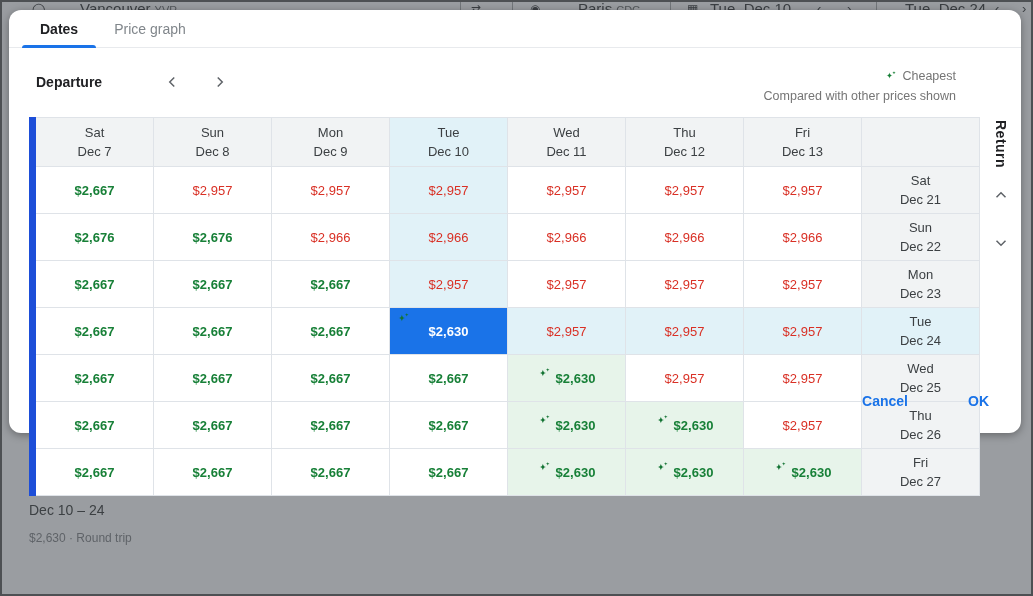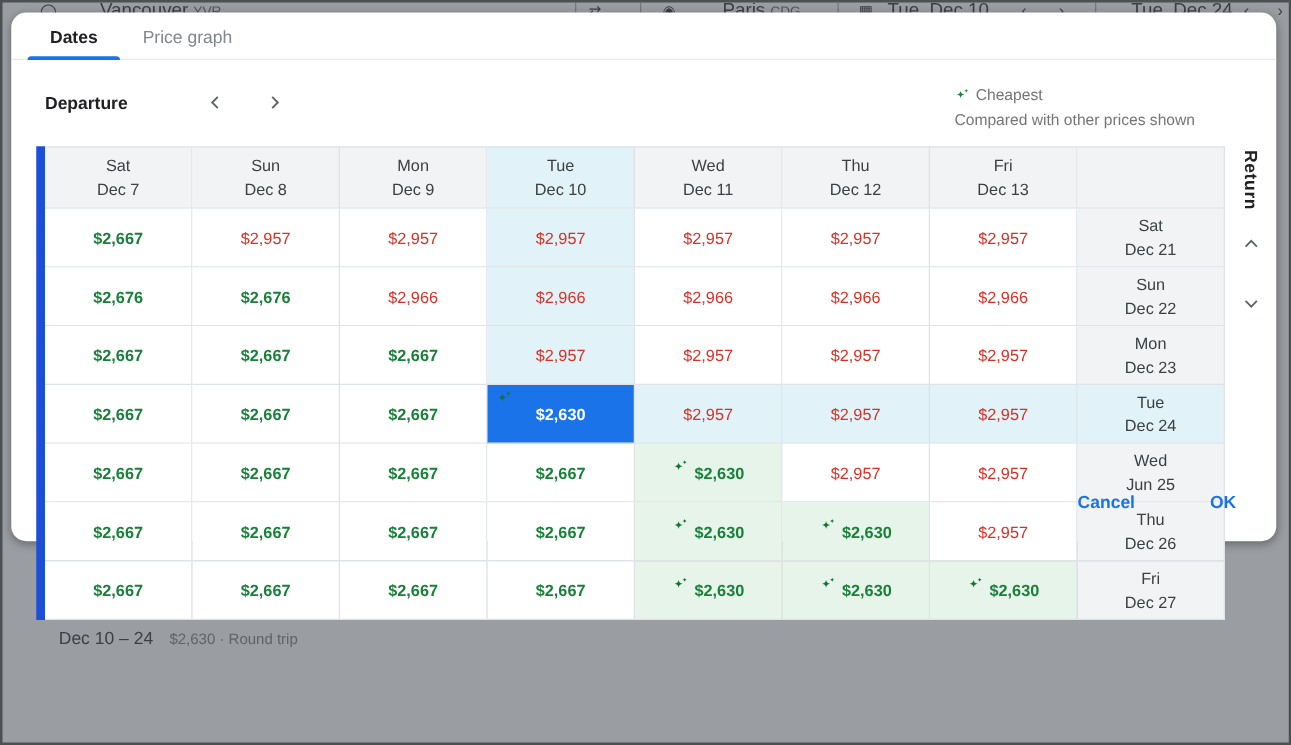--- a/index.html
+++ b/index.html
@@ -32,21 +32,21 @@
   .tab.active::after { content:""; position:absolute; left:0; right:0; bottom:-1px; height:3px; background:#1a73e8; border-radius:3px 3px 0 0; }
 
   
   .dep-row { position:absolute; top:58px; left:27px; display:flex; align-items:center; height:28px; }
   .dep-label { font-size:14px; font-weight:700; color:#202124; margin-right:56px; }
   .nav-btn { width:28px; height:28px; border:none; background:transparent; cursor:pointer; display:flex; align-items:center; justify-content:center; margin-right:20px; }
   .nav-btn svg { width:18px; height:18px; stroke:#5f6368; stroke-width:2; fill:none; }
 
   
   .legend { position:absolute; top:56px; right:65px; text-align:right; font-size:12.5px; color:#757575; line-height:20px; }
-  .legend-line1 { display:flex; align-items:center; justify-content:flex-start; gap:5px; }
+  .legend-line1 { display:flex; align-items:center; justify-content:flex-end; gap:5px; }
   .legend-line1 svg { width:12px; height:12px; fill:#188038; }
 
   
   .grid-wrap { position:absolute; left:20px; top:107px; }
   .grid { display:grid; grid-template-columns:repeat(8,118px); border-left:7px solid #1d4ed8; }
   .cell { border-right:1px solid #dfe3e8; border-bottom:1px solid #dfe3e8;
           display:flex; align-items:center; justify-content:center; font-size:13px; }
   .cell.head { height:50px; background:#f1f3f4; flex-direction:column; line-height:19px; color:#3c4043; border-top:1px solid #dfe3e8; }
   .cell.head.col-selected { background:#e1f2f8; }
   .cell.price { height:47px; background:#fff; cursor:pointer; position:relative; }
@@ -63,21 +63,21 @@
   
   .return-label { position:absolute; left:984px; top:110px; writing-mode:vertical-rl;
                   font-size:14px; font-weight:700; color:#202124; letter-spacing:.5px; }
   .rail-btn { position:absolute; left:978px; width:28px; height:28px; border:none; background:transparent; cursor:pointer;
               display:flex; align-items:center; justify-content:center; }
   .rail-btn svg { width:18px; height:18px; stroke:#5f6368; stroke-width:2; fill:none; }
   #return-up { top:171px; }
   #return-down { top:219px; }
 
   
-  .summary { position:absolute; left:38px; top:492px; display:flex; align-items:baseline; gap:13px; }
+  .summary { position:absolute; left:20px; top:492px; display:flex; align-items:baseline; gap:13px;flex-direction:column; }
   .sum-range { font-size:14px; color:#3c4043; }
   .sum-price { font-size:12px; color:#5f6368; }
 
   
   .actions { position:absolute; right:16px; bottom:16px; display:flex; gap:28px; }
   .txt-btn { border:none; background:transparent; color:#1a73e8; font-size:14px; font-weight:600;
              padding:8px 16px; cursor:pointer; font-family:"Liberation Sans",sans-serif; }
 </style>
 </head>
 <body>
@@ -290,21 +290,21 @@
             <span>$2,630</span>
           </div>
           <div class="cell price tone-red">
             <span>$2,957</span>
           </div>
           <div class="cell price tone-red">
             <span>$2,957</span>
           </div>
           <div class="cell rlabel">
             <span>Wed</span>
-            <span>Jun 25</span>
+            <span>Dec 25</span>
           </div>
           <div class="cell price tone-green">
             <span>$2,667</span>
           </div>
           <div class="cell price tone-green">
             <span>$2,667</span>
           </div>
           <div class="cell price tone-green">
             <span>$2,667</span>
           </div>

